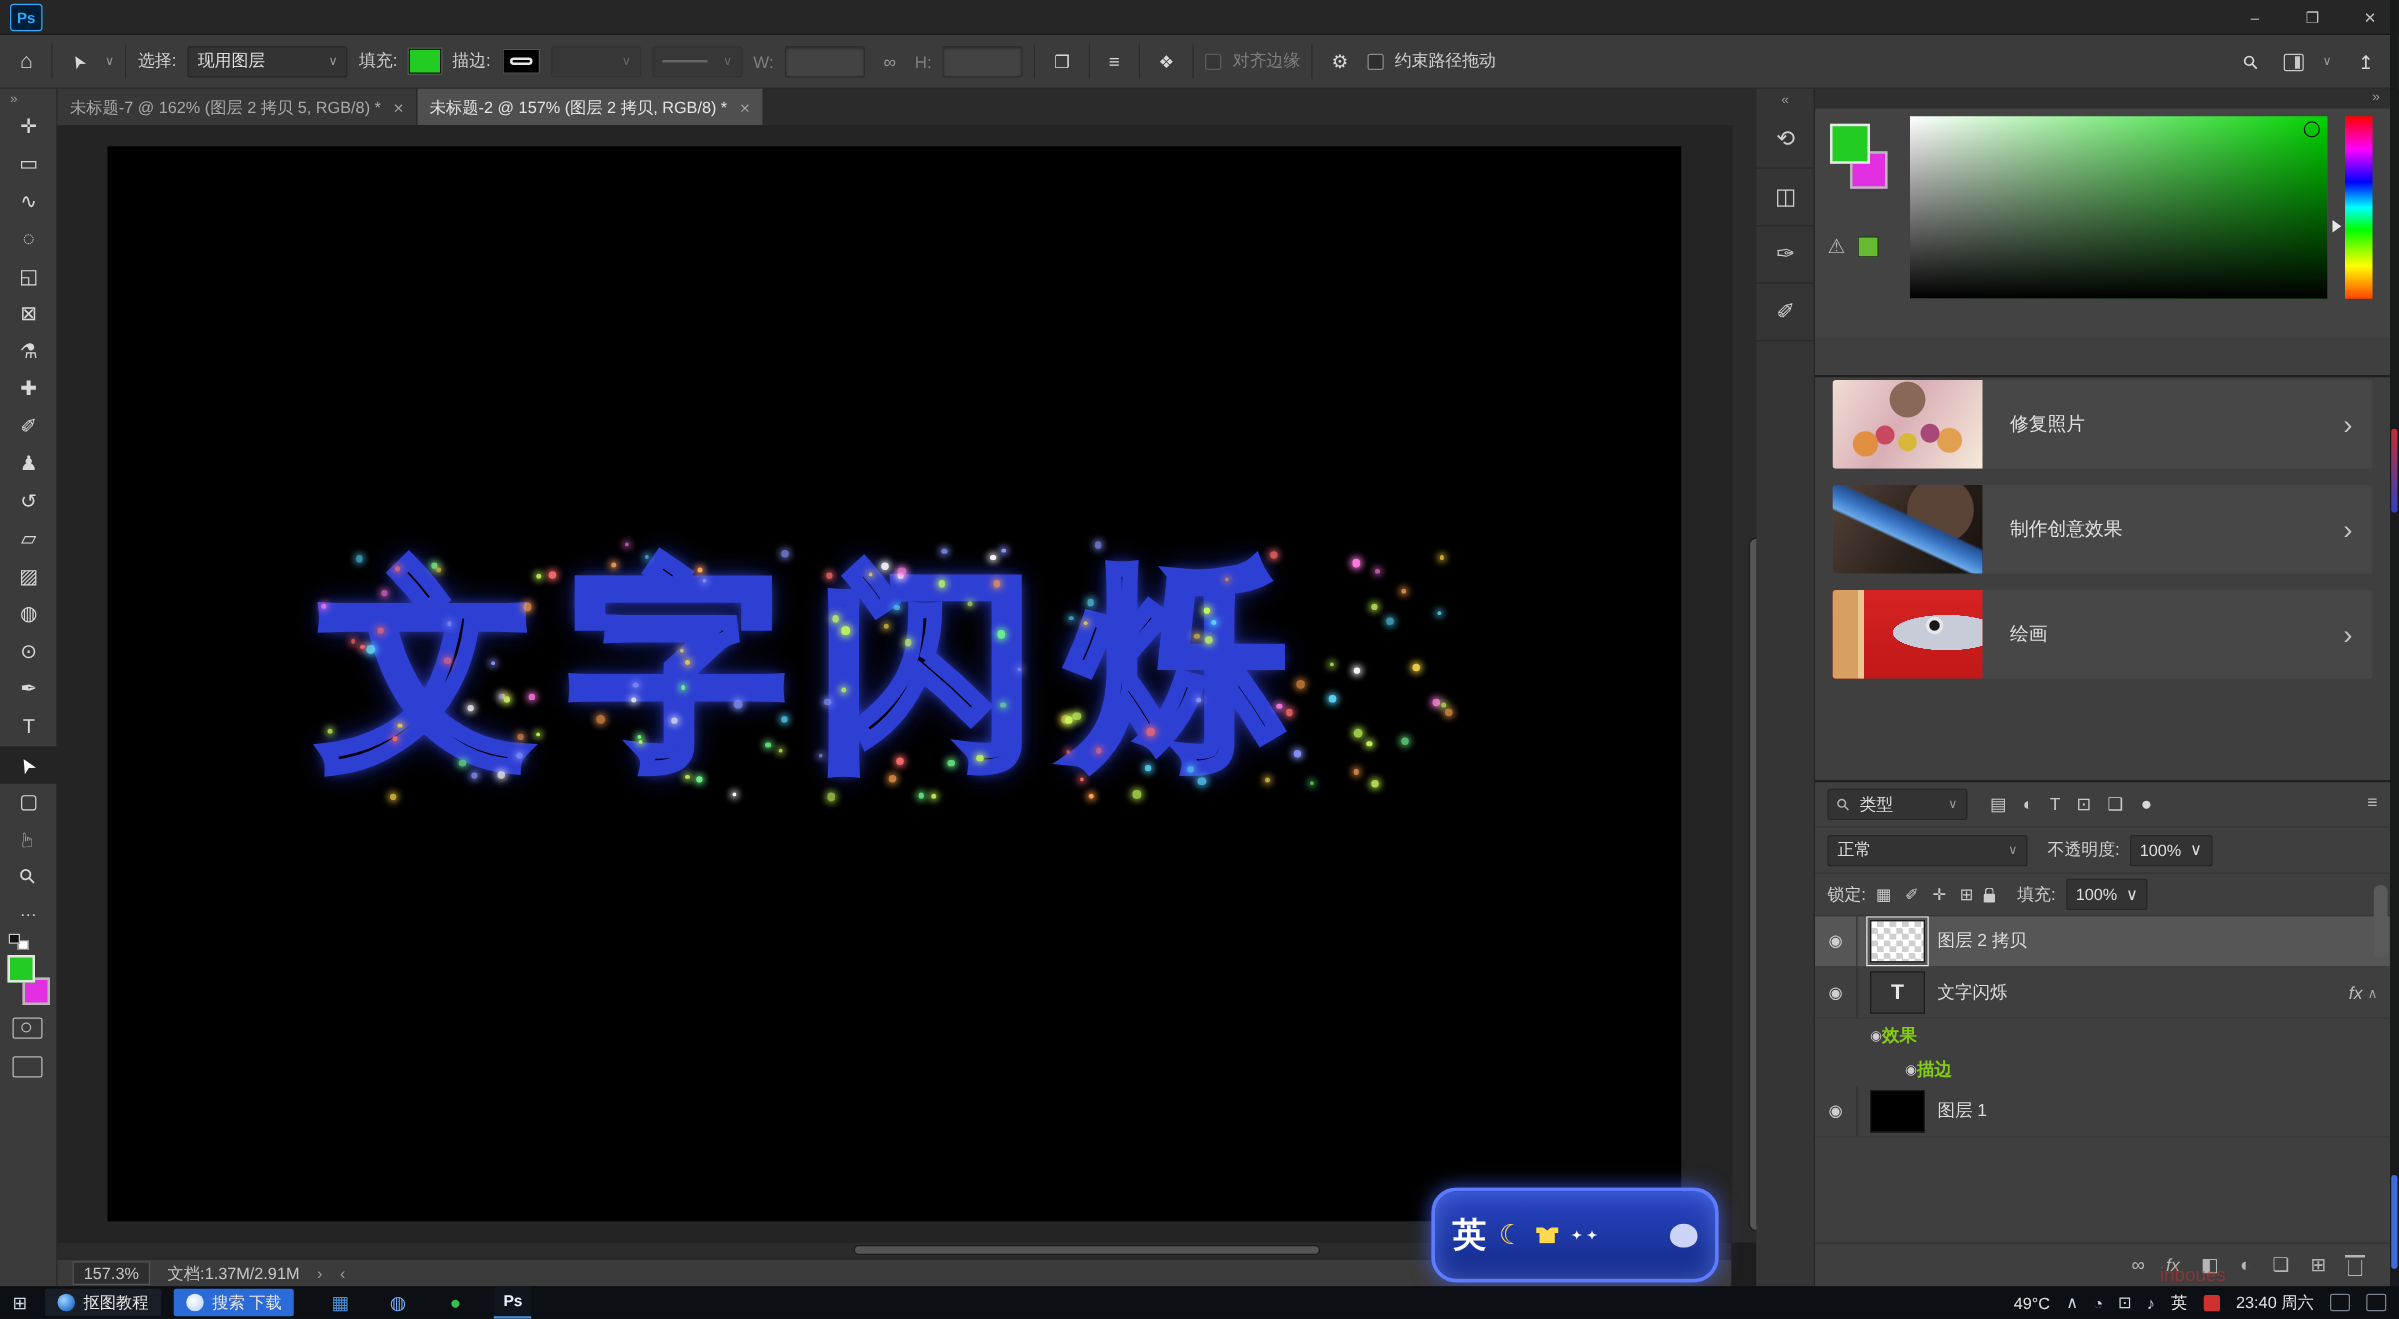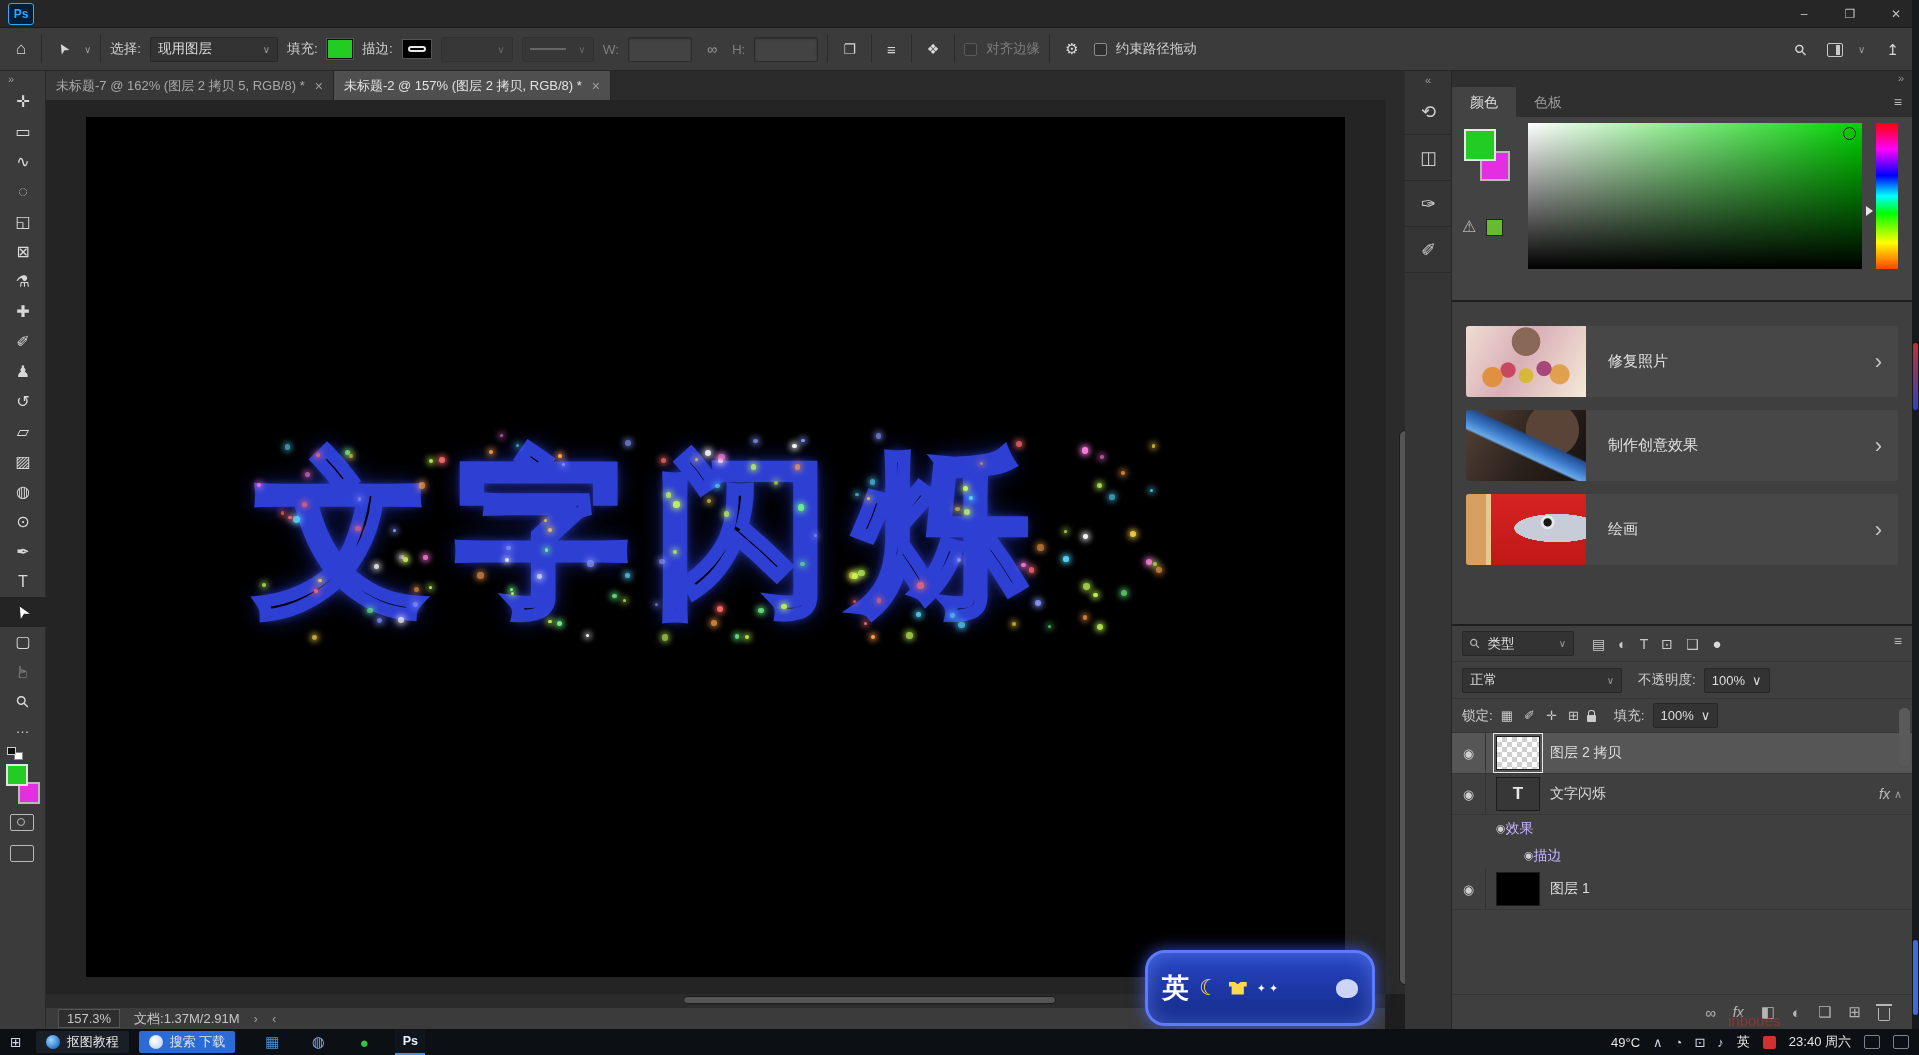--- a/index.html
+++ b/index.html
@@ -99,21 +99,21 @@
   .cp-fg { position:absolute; left:12px; top:12px; width:32px; height:32px; background:#22cc22; border:2px solid #e8e8e8; z-index:2; }
   .cp-bg { position:absolute; left:28px; top:34px; width:30px; height:30px; background:#e12fe1; border:2px solid #b9b9b9; }
   .cp-warn { position:absolute; left:10px; top:100px; color:#b9b9b9; font-size:16px; }
   .cp-websafe { position:absolute; left:34px; top:102px; width:17px; height:17px; background:#66bb33; border:1px solid #222; }
   .sv-field { position:absolute; left:76px; top:6px; width:334px; height:146px; background:linear-gradient(to top,#000,rgba(0,0,0,0)),linear-gradient(to right,#fff,#00d400); }
   .sv-marker { position:absolute; right:6px; top:4px; width:13px; height:13px; border:1.5px solid #1b1b1b; border-radius:50%; }
   .hue-bar { position:absolute; left:424px; top:6px; width:22px; height:146px; background:linear-gradient(to bottom,#ff0000,#ff00ff 18%,#0000ff 36%,#00ffff 50%,#00ff00 62%,#ffff00 82%,#ff4400 100%); }
   .hue-marker { position:absolute; left:-10px; top:57%; width:0; height:0; border:5px solid transparent; border-left:7px solid #e8e8e8; }
 
   .panel-learn { height:322px; background:#3f3f3f; }
-  .cards { padding:24px 14px 0 14px; display:flex; flex-direction:column; gap:13px; }
+  .cards { padding:2px 14px 0 14px; display:flex; flex-direction:column; gap:13px; }
   .learn-card { height:71px; background:#474747; border-radius:3px; display:flex; align-items:center; overflow:hidden; }
   .card-thumb { width:120px; height:71px; flex:0 0 120px; }
   .thumb-photo { background:radial-gradient(circle at 22% 72%,#e09040 0 9%,transparent 10%),radial-gradient(circle at 35% 62%,#c84860 0 8%,transparent 9%),radial-gradient(circle at 50% 70%,#d8b838 0 9%,transparent 10%),radial-gradient(circle at 65% 60%,#a84878 0 8%,transparent 9%),radial-gradient(circle at 78% 68%,#e0a050 0 9%,transparent 10%),radial-gradient(circle at 50% 22%,#8a6858 0 17%,transparent 18%),linear-gradient(120deg,#f0ddd3,#d9aeb6 45%,#f5ead9); }
   .thumb-pencil { background:linear-gradient(25deg,transparent 40%,#6aa8e8 42%,#3a78c8 50%,#244e90 58%,transparent 60%),radial-gradient(circle at 72% 28%,#5a4438 0 26%,transparent 27%),linear-gradient(120deg,#544238,#2a211b 55%,#171210); }
   .thumb-fish { background:radial-gradient(circle at 68% 40%,#181818 0 4%,#e8e8ec 5% 7%,transparent 8%),radial-gradient(ellipse 36% 20% at 76% 48%,#c8ccd8 0 99%,transparent 100%),linear-gradient(90deg,#d8a060 0 17%,#e8c890 17% 21%,transparent 21%),linear-gradient(180deg,#d62222,#c01818); }
   .card-title { font-size:15px; color:#e0e0e0; padding-left:22px; }
   .card-chev { margin-left:auto; padding-right:16px; color:#c4c4c4; font-size:22px; }
 
   .panel-layers { flex:1; display:flex; flex-direction:column; background:#3f3f3f; position:relative; }
   .lrow { display:flex; align-items:center; padding:0 10px; gap:8px; border-bottom:1px solid #363636; }
@@ -145,21 +145,21 @@
   .thumb.tthumb { background:#373737; display:flex; align-items:center; justify-content:center; }
   .thumb.tthumb i { font-style:normal; color:#e8e8e8; font-size:17px; font-weight:bold; }
   .thumb.blackthumb { background:#000; }
   .lname { font-size:14px; color:#dcdcdc; white-space:nowrap; }
   .lright { margin-left:auto; color:#bcbcbc; font-size:14px; font-style:italic; padding-right:4px; }
   .lchev { color:#9f9f9f; font-size:11px; padding-right:10px; }
   .layer-row.effect { height:27px; border-bottom:none; }
   .layer-row.effect .eye-cell { border-right:none; width:auto; }
   .layer-row.lvl1 { padding-left:44px; }
   .layer-row.lvl2 { padding-left:72px; }
-  .layer-row.effect .lname { color:#c4b5fd; }
+  .layer-row.effect .lname { color:#84cc16;font-weight:bold; }
   .llscroll { position:absolute; right:2px; top:82px; width:11px; height:58px; background:#5a5a5a; border-radius:5px; }
   .row-bottom { height:35px; border-top:1px solid #333; display:flex; align-items:center; justify-content:flex-end; gap:17px; padding-right:22px; }
   .row-bottom span { color:#b5b5b5; font-size:15px; }
   .row-bottom .fxl { font-style:italic; font-size:14px; }
   .trash { width:12px; height:13px; border:1.5px solid #b5b5b5; border-top:none; border-radius:0 0 2px 2px; position:relative; margin-top:4px; }
   .trash::before { content:""; position:absolute; top:-4px; left:-3px; right:-3px; height:2px; background:#b5b5b5; }
 
   
   #rightstrip { position:absolute; left:1912px; top:0; width:7px; height:1055px; background:#17191d; }
   #rightstrip .seg1 { position:absolute; left:1px; top:343px; width:5px; height:67px; background:linear-gradient(#c03030,#3040c0); border-radius:3px; }
@@ -553,25 +553,20 @@
         </div>
       </div>
   </div>
 
   <div id="panels">
 
     <div class="panel-color">
       <div class="phead">
           <span class="collapse">»</span>
         </div>
-      <div class="ptabs">
-
-      <span class="ptab active">颜色</span>
-          <span class="ptab">色板</span>
-        </div>
       <span class="pmenu" style="top:23px">≡</span>
       <div class="cbody">
         <span class="cp-fg"></span>
         <span class="cp-bg"></span>
         <span class="cp-warn">⚠</span>
         <span class="cp-websafe"></span>
         <div class="sv-field">
           <span class="sv-marker"></span>
         </div>
         <div class="hue-bar">

